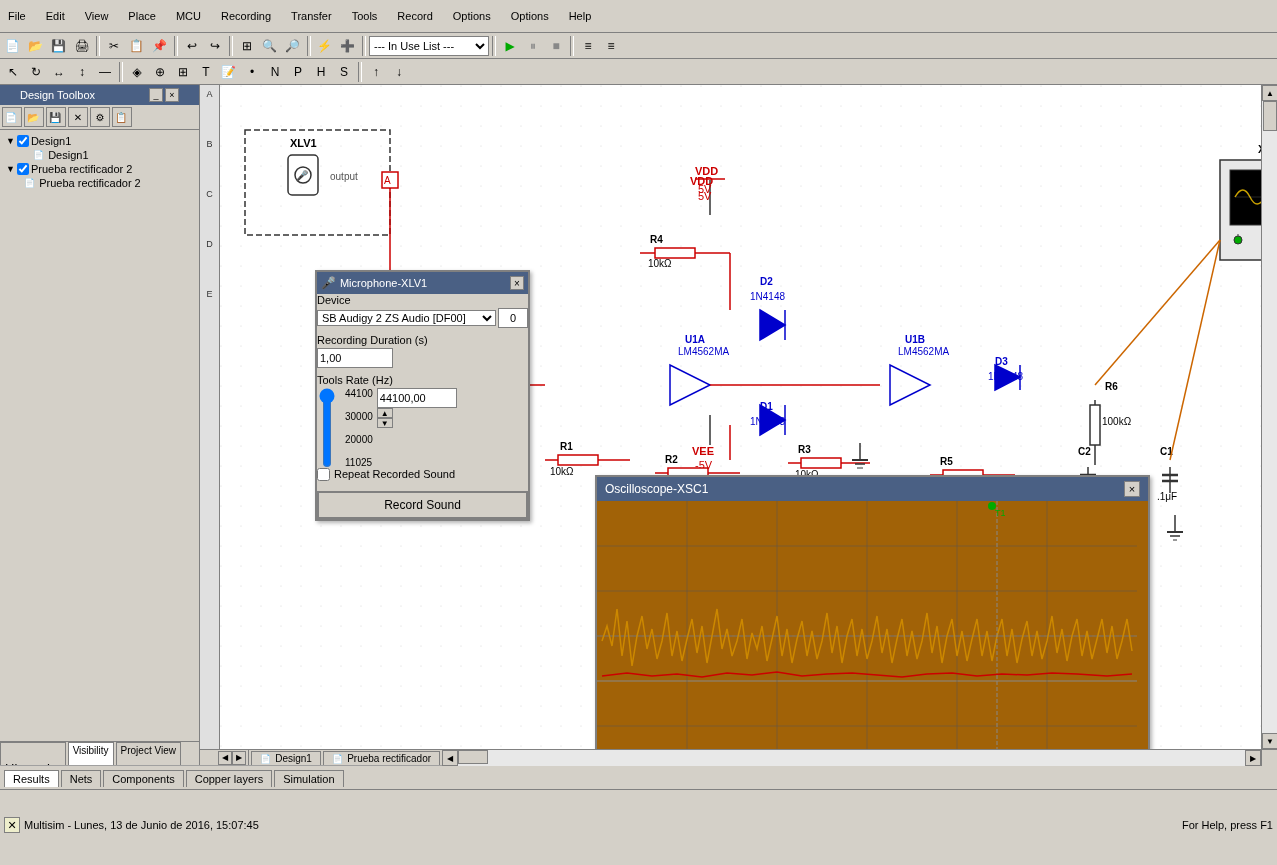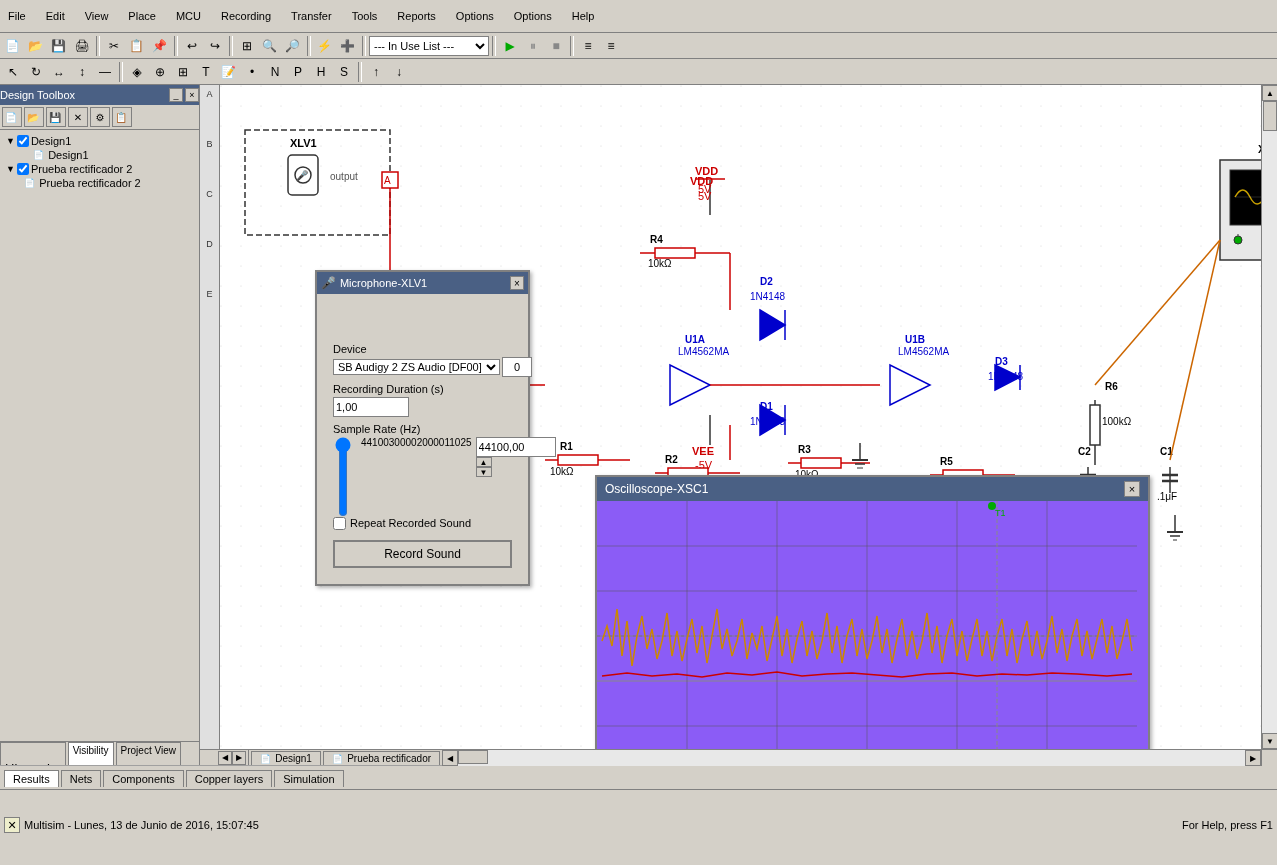--- a/index.html
+++ b/index.html
@@ -9,51 +9,51 @@
     #menubar { background: #d4d0c8; border-bottom: 1px solid #808080; padding: 16px 4px; display: flex; align-items: center; gap: 12px; height: 22px; }
     .menu-item { font-size: 11px; cursor: pointer; padding: 1px 4px; }
     
     
     .toolbar-row { background: #d4d0c8; border-bottom: 1px solid #808080; padding: 1px 2px; display: flex; align-items: center; height: 26px; gap: 1px; }
     .tb-btn { width: 22px; height: 22px; background: #d4d0c8; border: 1px solid transparent; display: inline-flex; align-items: center; justify-content: center; cursor: pointer; font-size: 12px; }
     .tb-sep { width: 4px; height: 20px; border-left: 1px solid #808080; border-right: 1px solid #fff; margin: 0 2px; }
     
     
     #left-panel { width: 200px; background: #d4d0c8; border-right: 1px solid #808080; display: flex; flex-direction: column; }
-    #design-toolbox-header { background: #4a6084; color: white; padding: 2px 0; font-size: 11px; display: flex; justify-content: space-between; align-items: center; height: 20px; gap: 20px; }
+    #design-toolbox-header { background: #4a6084; color: white; padding: 2px 20px; font-size: 11px; display: flex; justify-content: space-between; align-items: center; height: 20px; gap: 20px; }
     #design-toolbox-content { flex: 1; overflow: auto; padding: 2px; }
     .tree-item { display: flex; align-items: center; gap: 2px; padding: 1px 2px; cursor: pointer; font-size: 11px; }
     .tree-checkbox { width: 12px; height: 12px; }
     #toolbox-icons { display: flex; gap: 2px; padding: 2px; border-bottom: 1px solid #808080; flex-wrap: wrap; }
     .toolbox-icon-btn { width: 20px; height: 20px; background: #d4d0c8; border: 1px solid #808080; display: flex; align-items: center; justify-content: center; cursor: pointer; font-size: 10px; }
     .tab-btn { padding: 2px 8px; background: #d4d0c8; border: 1px solid #808080; border-bottom: none; font-size: 11px; cursor: pointer; margin-right: 2px; }
     .tab-btn.active { background: white; }
     #status-bar { flex: 1; background: #d4d0c8; border-top: 1px solid #808080; display: flex; align-items: center; padding: 0 4px; font-size: 11px; }
     
     
     #mic-dialog { position: absolute; top: 185px; left: 95px; width: 215px; background: #d4d0c8; border: 2px solid #808080; z-index: 100; box-shadow: 2px 2px 4px rgba(0,0,0,0.3); }
     #mic-dialog-title { background: #4a6084; color: white; padding: 2px 4px; font-size: 11px; display: flex; justify-content: space-between; align-items: center; height: 22px; }
     #mic-dialog-close { width: 14px; height: 14px; background: #d4d0c8; border: 1px solid #808080; display: flex; align-items: center; justify-content: center; cursor: pointer; font-size: 10px; color: black; }
-    #mic-dialog-content { padding: 16px; margin-top: 33px; }
+    #mic-dialog-content { padding: 0; }
     .dialog-label { font-size: 11px; margin-bottom: 2px; }
     .dialog-input { width: 100%; height: 20px; font-size: 11px; border: 1px solid #808080; background: white; padding: 0 2px; }
     .dialog-row { display: flex; align-items: center; gap: 2px; margin-bottom: 6px; }
     .dialog-select { flex: 1; height: 16px; font-size: 11px; border: 1px solid #808080; background: white; }
     .dialog-number { width: 30px; height: 20px; font-size: 11px; border: 1px solid #808080; background: white; text-align: center; }
     .slider-row { display: flex; align-items: flex-start; }
     .spinbox-input { width: 80px; height: 20px; font-size: 11px; border: 1px solid #808080; background: white; padding: 0 2px; }
     .spinbox-btn { width: 16px; height: 10px; background: #d4d0c8; border: 1px solid #808080; display: flex; align-items: center; justify-content: center; cursor: pointer; font-size: 8px; }
     .record-btn { width: 100%; height: 28px; background: #d4d0c8; border: 2px solid #808080; font-size: 12px; cursor: pointer; margin-top: 4px; }
     .checkbox-row { display: flex; gap: 4px; margin-bottom: 6px; }
     
     
     #osc-dialog { position: absolute; top: 390px; left: 375px; width: 555px; background: #c8c8d8; border: 2px solid #808080; z-index: 100; box-shadow: 2px 2px 4px rgba(0,0,0,0.3); }
     #osc-title { background: #4a6084; color: white; padding: 2px 8px; font-size: 12px; display: flex; justify-content: space-between; align-items: center; height: 24px; }
     #osc-close { width: 16px; height: 16px; background: #d4d0c8; border: 1px solid #808080; display: flex; align-items: center; justify-content: center; cursor: pointer; font-size: 11px; color: black; }
-    #osc-screen { background: #8b5cf6; width: 100%; height: 270px; position: relative; overflow: hidden; }
+    #osc-screen { background: #a16207; width: 100%; height: 270px; position: relative; overflow: hidden; }
     
     
     .v-ruler { width: 20px; background: #e0e0e0; border-right: 1px solid #808080; display: flex; flex-direction: column; align-items: center; font-size: 9px; color: #333; padding-top: 4px; gap: 40px; }
     
     #canvas-wrapper { flex: 1; display: flex; flex-direction: column; }
     #canvas-inner { flex: 1; display: flex; }
     #canvas-main { flex: 1; position: relative; background: white; overflow: hidden; }
     
     #left-panel-bottom { display: flex; border-top: 1px solid #808080; height: 24px; }
     
@@ -76,21 +76,21 @@
 
 <div id="menubar">
   <span class="menu-item">File</span>
   <span class="menu-item">Edit</span>
   <span class="menu-item">View</span>
   <span class="menu-item">Place</span>
   <span class="menu-item">MCU</span>
   <span class="menu-item">Recording</span>
   <span class="menu-item">Transfer</span>
   <span class="menu-item">Tools</span>
-  <span class="menu-item">Reports</span>
+  <span class="menu-item">Record</span>
   <span class="menu-item">Options</span>
   <span class="menu-item">Options</span>
   <span class="menu-item">Help</span>
 </div>
 
 <div class="toolbar-row" style="flex-wrap: wrap; height: auto; min-height: 26px;">
   <div class="tb-btn">📄</div>
   <div class="tb-btn">📂</div>
   <div class="tb-btn">💾</div>
   <div class="tb-btn">🖨</div>
@@ -363,26 +363,26 @@
             <div class="dialog-row">
               <select class="dialog-select">
                 <option>SB Audigy 2 ZS Audio [DF00]</option>
               </select>
               <input type="text" class="dialog-number" value="0" style="">
             </div>
             <div class="dialog-label">Recording Duration (s)</div>
             <div style="margin-bottom: 6px;">
               <input type="text" class="dialog-input" value="1,00" style="width: 76px;">
             </div>
-            <div class="dialog-label">Sample Rate (Hz)</div>
+            <div class="dialog-label">Tools Rate (Hz)</div>
             <div class="slider-row" style="display: flex; align-items: flex-start; gap: 4px;">
               <div style="display: flex; flex-direction: column; align-items: center; margin-right: 4px;">
                 <input type="range" orient="vertical" min="11025" max="44100" value="44100" style="writing-mode: vertical-lr; direction: rtl; width: 20px; height: 80px; cursor: pointer;">
               </div>
-              <div style="display: flex; justify-content: space-between; height: 80px; font-size: 10px;">
+              <div style="display: flex; flex-direction: column; justify-content: space-between; height: 80px; font-size: 10px;">
                 <span>44100</span>
                 <span>30000</span>
                 <span>20000</span>
                 <span>11025</span>
               </div>
               <div style="display: flex; flex-direction: column; gap: 0;">
                 <input type="text" class="spinbox-input" value="44100,00" style="">
                 <div style="display: flex; flex-direction: column;">
                   <div class="spinbox-btn">▲</div>
                   <div class="spinbox-btn">▼</div>

